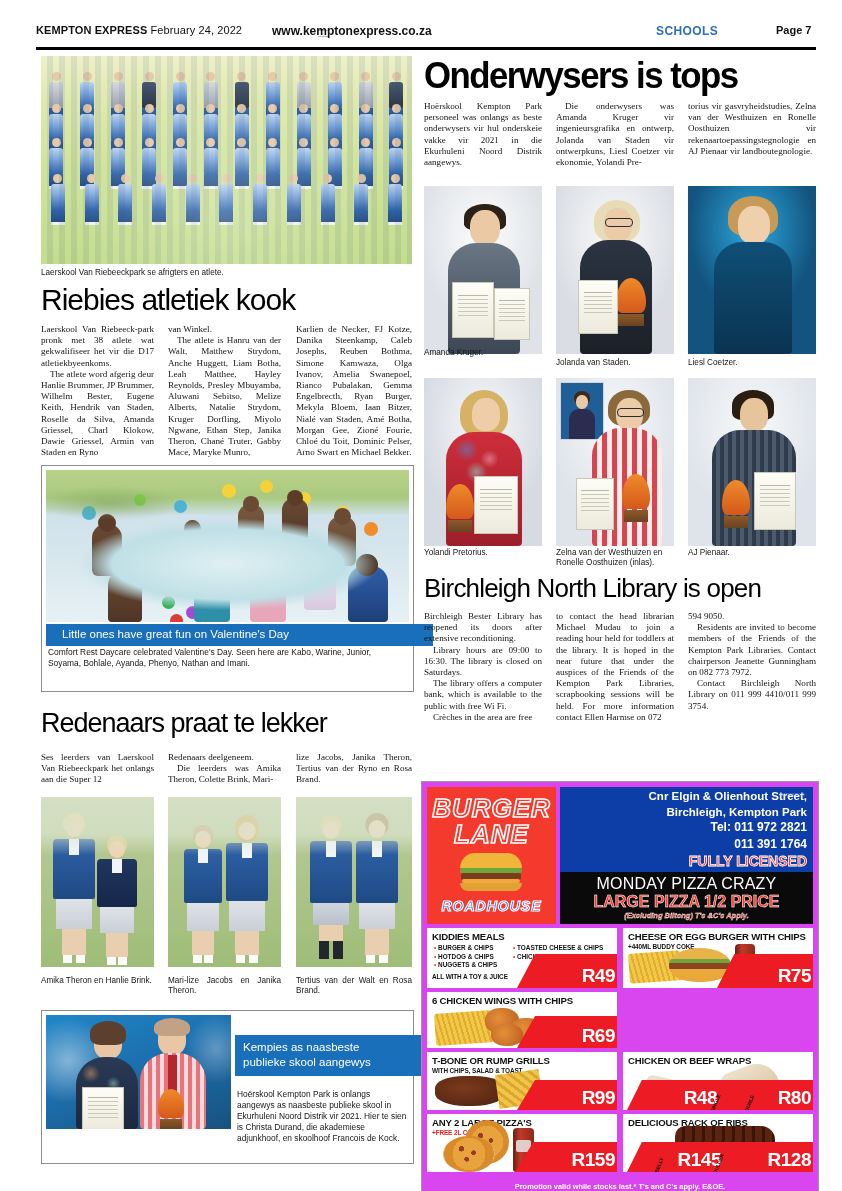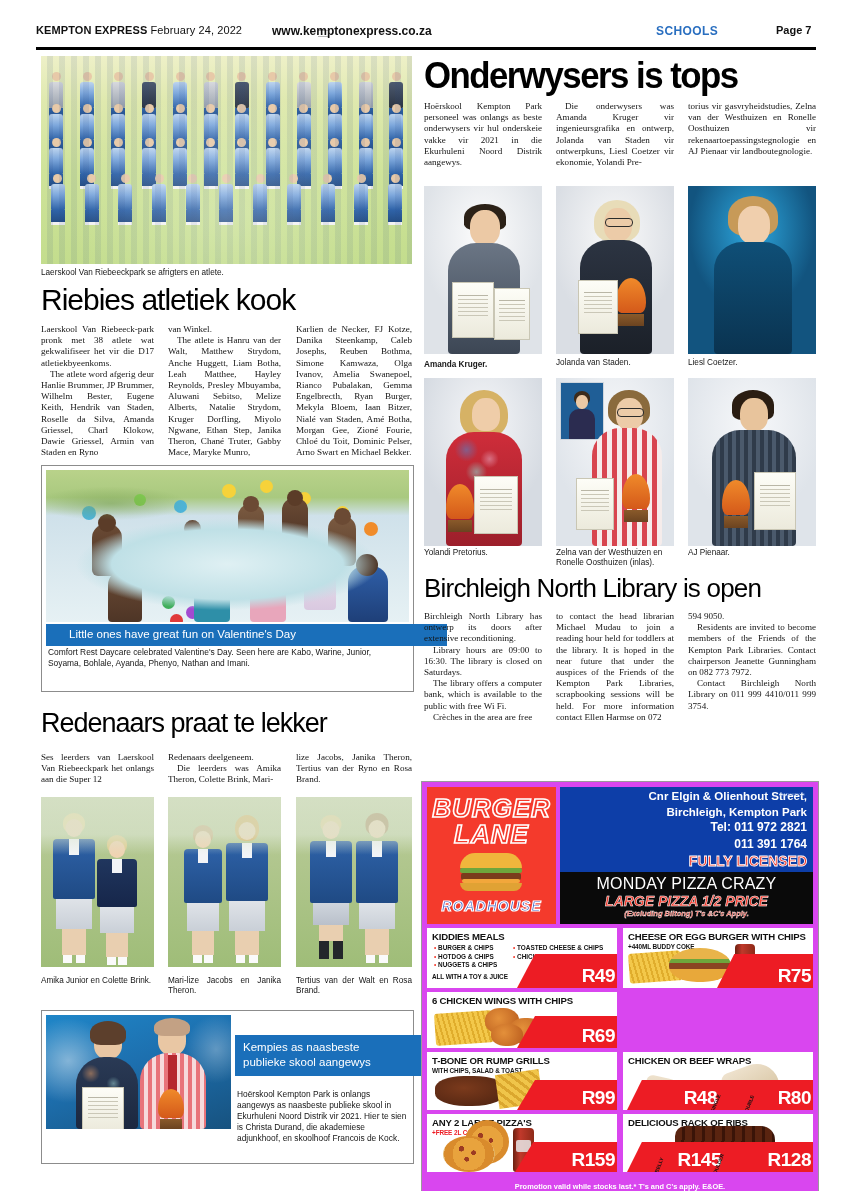--- a/index.html
+++ b/index.html
@@ -78,21 +78,21 @@
   .kid .k-hair{position:absolute;left:50%;transform:translateX(-50%);top:-2px;border-radius:50% 50% 40% 40%;}
   .kid .k-blaz{position:absolute;left:0;right:0;border-radius:4px 4px 2px 2px;
     background:linear-gradient(180deg,#2e62a8,#1f4a84);}
   .kid .k-shirt{position:absolute;left:38%;right:38%;background:#f2f4f7;}
   .kid .k-skirt{position:absolute;left:8%;right:8%;background:linear-gradient(180deg,#dfe3e8,#c9cfd7);}
   .kid .k-legs{position:absolute;left:22%;right:22%;background:#e9cfb0;}
   .kid .k-sock{position:absolute;background:#fafafa;}
 
   
   .capbox{position:absolute;border:1px solid #8c8c8c;background:#fff;}
-  .bluebar{background:#1a6fba;color:#fff;font-size:11.5px;line-height:15px;padding:3px 23px 4px;font-family:"Liberation Sans",sans-serif;}
+  .bluebar{background:#1a6fba;color:#fff;font-size:11.5px;line-height:15px;padding:3px 16px 4px;font-family:"Liberation Sans",sans-serif;}
 
   
   .ad{position:absolute;left:421px;top:733px;width:396px;height:425px;background:#d946ef;border:1px solid #9a9a9a;margin-top:48px;}
   .ad-top{position:absolute;left:5px;top:5px;right:5px;height:137px;}
   .logo{position:absolute;left:0;top:0;width:129px;height:137px;background:#f43a2c;}
   .logo .bl1,.logo .bl2{position:absolute;left:0;right:0;text-align:center;
     font-family:"Liberation Sans",sans-serif;font-weight:bold;font-style:italic;color:#f43a2c;
     -webkit-text-stroke:1.6px #ffffff;letter-spacing:1px;}
   .logo .bl1{top:6px;font-size:26px;}
   .logo .bl2{top:32px;font-size:26px;}
@@ -103,21 +103,21 @@
   .logo .cheese{position:absolute;left:2px;top:26px;width:58px;height:4px;background:#f2a73b;border-radius:2px;}
   .logo .bun-bot{position:absolute;left:0;top:30px;width:62px;height:8px;background:#e0a234;border-radius:0 0 8px 8px;}
   .logo .road{position:absolute;left:0;right:0;bottom:10px;text-align:center;font-size:14px;font-weight:bold;font-style:italic;
     color:#2b4fbf;-webkit-text-stroke:1.2px #ffffff;letter-spacing:1px;}
   .ad-addr{position:absolute;left:133px;top:0;right:0;height:85px;background:#0d3ea8;color:#fff;text-align:right;padding-right:6px;box-sizing:border-box;}
   .ad-addr .l1{font-size:11.5px;font-weight:bold;line-height:13px;padding-top:3px;}
   .ad-addr .tel{font-size:12px;font-weight:bold;line-height:17px;}
   .ad-addr .lic{font-size:14px;font-weight:bold;color:#f43a2c;-webkit-text-stroke:.8px #fff;line-height:17px;}
   .ad-mpc{position:absolute;left:133px;top:85px;right:0;height:52px;background:#0a0a0a;color:#fff;text-align:center;}
   .ad-mpc .m1{font-size:16px;font-weight:normal;padding-top:3px;letter-spacing:.2px;}
-  .ad-mpc .m2{font-size:14px;font-weight:bold;font-style:italic;color:#f43a2c;-webkit-text-stroke:.5px #fff;}
+  .ad-mpc .m2{font-size:16px;font-weight:bold;color:#f43a2c;-webkit-text-stroke:.5px #fff;}
   .ad-mpc .m3{font-size:7.5px;font-weight:bold;font-style:italic;color:#f43a2c;-webkit-text-stroke:.35px #fff;}
   .ad-grid{position:absolute;left:5px;top:146px;right:5px;bottom:30px;}
   .cell{position:absolute;background:#ffffff;overflow:hidden;}
   .cell .ttl{position:absolute;left:5px;top:3px;font-size:9.6px;font-weight:bold;color:#111;letter-spacing:-.2px;white-space:nowrap;}
   .cell .sub{position:absolute;left:5px;font-size:6.4px;font-weight:bold;color:#111;letter-spacing:-.1px;white-space:nowrap;}
   .cell .bul{position:absolute;font-size:6.4px;font-weight:bold;color:#111;line-height:8.6px;}
   .cell .bul i{color:#f43a2c;font-style:normal;}
   .price{position:absolute;right:2px;bottom:1px;font-size:19px;font-weight:bold;color:#fff;letter-spacing:-.5px;}
   .redsweep{position:absolute;right:0;bottom:0;background:#ed1c24;}
   .foodimg{position:absolute;}
@@ -576,21 +576,21 @@
       <div class="k-head" style="width:17px;height:18px;top:5px;"></div>
       <div class="k-blaz" style="top:26px;height:62px;"></div>
       <div class="k-shirt" style="top:26px;height:16px;"></div>
       <div class="k-skirt" style="top:88px;height:26px;"></div>
       <div class="k-legs" style="top:114px;height:26px;"></div>
       <div class="k-sock" style="left:24%;top:140px;width:9px;height:8px;"></div>
       <div class="k-sock" style="right:24%;top:140px;width:9px;height:8px;"></div>
     </div>
   </div>
 
-  <div class="caption" style="position:absolute;left:41px;top:976px;width:113px;text-align:justify;">Amika Junior en Colette Brink.</div>
+  <div class="caption" style="position:absolute;left:41px;top:976px;width:113px;text-align:justify;">Amika Theron en Hanlie Brink.</div>
   <div class="caption" style="position:absolute;left:168px;top:976px;width:113px;text-align:justify;">Mari-lize Jacobs en Janika Theron.</div>
   <div class="caption" style="position:absolute;left:296px;top:976px;width:116px;text-align:justify;">Tertius van der Walt en Rosa Brand.</div>
 
   <div class="capbox" style="left:41px;top:1010px;width:371px;height:152px;">
     <div class="photo studio-blue" style="left:4px;top:4px;width:185px;height:114px;">
       <div style="position:absolute;inset:0;background:
           radial-gradient(ellipse 40% 60% at 12% 40%, rgba(255,255,255,.45), transparent 62%),
           radial-gradient(ellipse 28% 50% at 92% 30%, rgba(255,255,255,.30), transparent 60%);"></div>
       <div class="stu-head" style="left:48px;top:12px;width:28px;height:32px;background:#e9c7a4;"></div>
       <div style="position:absolute;left:44px;top:6px;width:36px;height:24px;border-radius:50% 50% 30% 30%;background:#5c3f2c;"></div>
@@ -648,21 +648,21 @@
         <div class="base"></div>
       </div>
     <div class="cert" style="left:22px;top:94px;width:38px;height:52px;"></div>
   </div>
   <div class="photo studio-blue" style="left:688px;top:186px;width:128px;height:168px;">
     <div style="position:absolute;inset:0;background:radial-gradient(ellipse 60% 60% at 50% 26%, #2da8df, #12547f 82%);"></div>
     <div style="position:absolute;left:40px;top:10px;width:50px;height:40px;border-radius:50% 50% 34% 34%;background:#c79a58;"></div>
     <div class="stu-head" style="left:50px;top:20px;width:32px;height:38px;background:#f0cfad;"></div>
     <div class="stu-torso" style="left:26px;top:56px;width:78px;height:112px;background:linear-gradient(180deg,#0f4f77,#0a3350);"></div>
   </div>
-  <div class="caption" style="position:absolute;left:424px;top:360px;width:118px;font-weight:bold;">Amanda Kruger.</div>
+  <div class="caption" style="position:absolute;left:424px;top:348px;width:118px;">Amanda Kruger.</div>
   <div class="caption" style="position:absolute;left:556px;top:358px;width:118px;">Jolanda van Staden.</div>
   <div class="caption" style="position:absolute;left:688px;top:358px;width:128px;">Liesl Coetzer.</div>
 
   <div class="photo studio" style="left:424px;top:378px;width:118px;height:168px;">
     <div style="position:absolute;inset:0;background:radial-gradient(ellipse 70% 70% at 50% 28%, #f6f7f9, #d6dbe2 80%);"></div>
     <div style="position:absolute;left:36px;top:12px;width:48px;height:48px;border-radius:50% 50% 42% 42%;background:#d6b265;"></div>
     <div class="stu-head" style="left:48px;top:20px;width:28px;height:33px;background:#efcda9;"></div>
     <div class="stu-torso" style="left:22px;top:54px;width:76px;height:114px;background:linear-gradient(180deg,#cf2d3a,#9c1f2b);"></div>
     <div style="position:absolute;left:26px;top:58px;width:66px;height:46px;opacity:.6;background:
          radial-gradient(circle at 25% 30%,#5a7fc0,transparent 20%),
@@ -704,21 +704,21 @@
       </div>
     <div class="cert" style="left:66px;top:94px;width:40px;height:56px;"></div>
   </div>
   <div class="caption" style="position:absolute;left:424px;top:548px;width:118px;">Yolandi Pretorius.</div>
   <div class="caption" style="position:absolute;left:556px;top:548px;width:118px;">Zelna van der Westhuizen en Ronelle Oosthuizen (inlas).</div>
   <div class="caption" style="position:absolute;left:688px;top:548px;width:128px;">AJ Pienaar.</div>
 
   <div class="headline" style="position:absolute;left:424px;top:573px;width:392px;font-size:26px;line-height:31px;letter-spacing:-.8px;">Birchleigh North Library is open</div>
 
   <div class="body-col" style="position:absolute;left:424px;top:611px;width:118px;">
-    <p class="first">Birchleigh North Library has ontwerp its doors after extensive reconditioning.</p>
+    <p class="first">Birchleigh Bester Library has reopened its doors after extensive reconditioning.</p>
     <p>Library hours are 09:00 to 16:30. The library is closed on Saturdays.</p>
     <p>The library offers a computer bank, which is available to the public with free Wi Fi.</p>
     <p>Crèches in the area are free</p>
   </div>
   <div class="body-col" style="position:absolute;left:556px;top:611px;width:118px;">
     <p class="first">to contact the head librarian Michael Mudau to join a reading hour held for toddlers at the library. It is hoped in the near future that under the auspices of the Friends of the Kempton Park Libraries, scrapbooking sessions will be held. For more information contact Ellen Harmse on 072</p>
   </div>
   <div class="body-col" style="position:absolute;left:688px;top:611px;width:128px;">
     <p class="first">594 9050.</p>
     <p>Residents are invited to become members of the Friends of the Kempton Park Libraries. Contact chairperson Jeanette Gunningham on 082 773 7972.</p>

